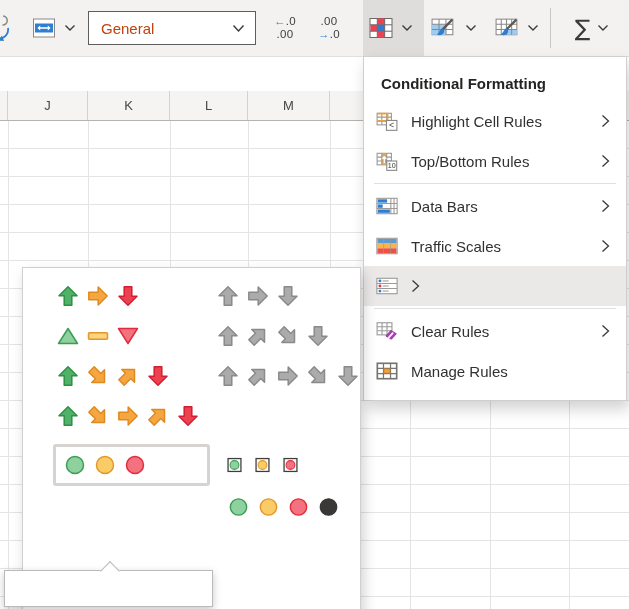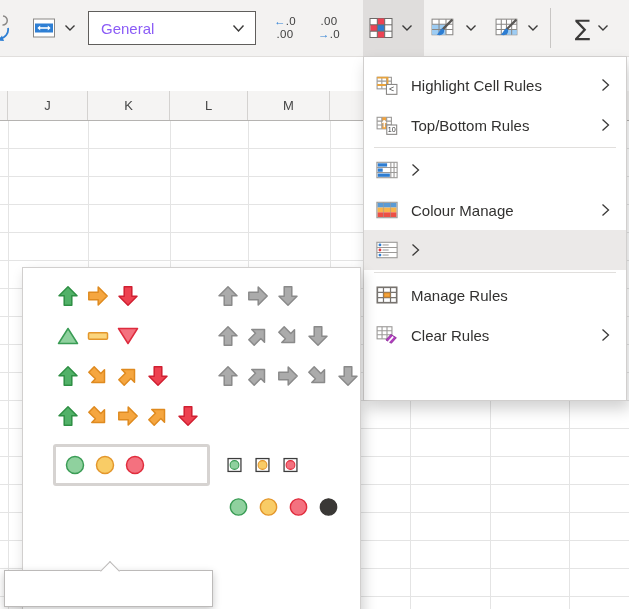--- a/index.html
+++ b/index.html
@@ -5,21 +5,21 @@
   html,body{margin:0;padding:0;background:#fff;}
   .screen{position:relative;width:629px;height:609px;overflow:hidden;background:#fff;
           font-family:"Liberation Sans",sans-serif;color:#323130;-webkit-font-smoothing:antialiased;}
 
   
   .toolbar{position:absolute;left:0;top:0;width:629px;height:56px;background:#f3f2f1;border-bottom:1px solid #e1dfdd;z-index:3;}
   .tb-abs{position:absolute;display:flex;align-items:center;justify-content:center;}
   .tb-btn{cursor:default;}
   .chev{display:inline-flex;align-items:center;}
   .combo{box-sizing:border-box;background:#fff;border:1px solid #605e5c;display:flex;align-items:center;padding:0 10px 0 12px;}
-  .combo .val{flex:1;font-size:15px;color:#8b5cf6;}
+  .combo .val{flex:1;font-size:15px;color:#c2410c;}
   .dec-btn{flex-direction:column;font-size:11.5px;line-height:13px;color:#404040;letter-spacing:.3px;}
   .dec-btn .blue{color:#2e7fd4;}
   .cf-btn{background:#dfdddc;}
   .divider{position:absolute;left:550px;top:8px;width:1px;height:40px;background:#c8c6c4;}
   .sigma{font-family:"DejaVu Sans",sans-serif;font-size:23px;color:#3b3a39;margin-right:7px;}
 
   
   .formula-strip{position:absolute;left:0;top:57px;width:629px;height:34px;background:#fff;}
   .col-headers{position:absolute;left:0;top:91px;width:660px;height:29px;background:#f5f4f3;
                border-bottom:1px solid #b5b3b1;display:flex;z-index:1;}
@@ -202,20 +202,21 @@
       <div class="vline" style="left: 88px;"></div>
       <div class="vline" style="left: 170px;"></div>
       <div class="vline" style="left: 248px;"></div>
       <div class="vline" style="left: 330px;"></div>
       <div class="vline" style="left: 410px;"></div>
       <div class="vline" style="left: 490px;"></div>
       <div class="vline" style="left: 569px;"></div>
     </div>
 
   <div class="menu">
+    <div class="menu-title">Conditional Formatting</div>
     <div id="menu-items">
         <div class="menu-item">
           <span class="mi-icon">
             <svg viewBox="0 0 20 20">
               <rect x="1" y="3" width="13" height="10.5" fill="#fff" stroke="#9c9a98"></rect>
               <path d="M5.3 3 V13.5 M9.7 3 V13.5 M1 6.5 H14 M1 10 H14" stroke="#9c9a98" fill="none"></path>
               <path d="M1 3.2 H10.5 V10 H1" fill="none" stroke="#e8a33d" stroke-width="1.6"></path>
               <rect x="9.5" y="9.5" width="9.5" height="9" fill="#fff" stroke="#8a8886"></rect>
               <text x="14.2" y="16.6" font-size="8" text-anchor="middle" fill="#4a4a4a">&lt;</text>
             </svg>
@@ -249,37 +250,38 @@
         <div class="menu-item">
           <span class="mi-icon">
             <svg viewBox="0 0 20 20">
               <rect x="0.8" y="3" width="18.4" height="14" fill="#fff" stroke="#9c9a98"></rect>
               <rect x="1.6" y="3.9" width="8.5" height="3" fill="#2d7dd2"></rect>
               <rect x="1.6" y="8.6" width="4.5" height="3" fill="#2d7dd2"></rect>
               <rect x="1.6" y="13.2" width="11" height="3" fill="#2d7dd2"></rect>
               <path d="M0.8 7.7 H19.2 M0.8 12.3 H19.2 M13.5 3 V17 M16.4 3 V17" stroke="#9c9a98" fill="none"></path>
             </svg>
           </span>
+          <span class="mi-label">Data Bars</span>
           <span class="mi-chev">
             <svg width="9" height="14" viewBox="0 0 9 14">
               <path d="M1.5 1.5 L7.5 7 L1.5 12.5" stroke="#3b3a39" stroke-width="1.3" fill="none"></path>
             </svg>
           </span>
         </div>
         <div class="menu-item">
           <span class="mi-icon">
             <svg viewBox="0 0 20 20">
               <rect x="1.3" y="3.5" width="17.4" height="4.3" fill="#5b9bd5"></rect>
               <rect x="1.3" y="7.8" width="17.4" height="4.3" fill="#f9b44a"></rect>
               <rect x="1.3" y="12.1" width="17.4" height="4.4" fill="#ed5045"></rect>
               <rect x="0.8" y="3" width="18.4" height="14" fill="none" stroke="#9c9a98"></rect>
               <path d="M6.8 3 V17 M13.2 3 V17" stroke="#9c9a98" opacity="0.55" fill="none"></path>
             </svg>
           </span>
-          <span class="mi-label">Colour Manage</span>
+          <span class="mi-label">Traffic Scales</span>
           <span class="mi-chev">
             <svg width="9" height="14" viewBox="0 0 9 14">
               <path d="M1.5 1.5 L7.5 7 L1.5 12.5" stroke="#3b3a39" stroke-width="1.3" fill="none"></path>
             </svg>
           </span>
         </div>
         <div class="menu-item hl">
           <span class="mi-icon">
             <svg viewBox="0 0 20 20">
               <rect x="0.8" y="3" width="18.4" height="14" fill="#fff" stroke="#9c9a98"></rect>
@@ -295,43 +297,43 @@
           <span class="mi-chev">
             <svg width="9" height="14" viewBox="0 0 9 14">
               <path d="M1.5 1.5 L7.5 7 L1.5 12.5" stroke="#3b3a39" stroke-width="1.3" fill="none"></path>
             </svg>
           </span>
         </div>
         <div class="menu-sep"></div>
         <div class="menu-item">
           <span class="mi-icon">
             <svg viewBox="0 0 20 20">
-              <rect x="1.2" y="3" width="17.6" height="14" fill="#fff" stroke="#77736f" stroke-width="1.5"></rect>
-              <path d="M6.8 3 V17 M13.2 3 V17 M1.2 7.6 H18.8 M1.2 12.4 H18.8" stroke="#77736f" stroke-width="1.1" fill="none"></path>
-              <rect x="7.5" y="8.3" width="5" height="3.4" fill="#f2a33c" stroke="#e18a21"></rect>
-            </svg>
-          </span>
-          <span class="mi-label">Manage Rules</span>
-        </div>
-        <div class="menu-item">
-          <span class="mi-icon">
-            <svg viewBox="0 0 20 20">
               <rect x="1" y="2.5" width="13.5" height="11" fill="#fff" stroke="#9c9a98"></rect>
               <path d="M5.5 2.5 V13.5 M10 2.5 V13.5 M1 6.2 H14.5 M1 9.8 H14.5" stroke="#9c9a98" fill="none"></path>
               <path d="M9 14.5 L13.5 9.5 L18.5 12.5 L14 17.5 Z" fill="#b13bbf" stroke="#8c2d98" stroke-width="0.8"></path>
               <path d="M11.2 16.4 L15.6 11.5" stroke="#fff" stroke-width="1.5"></path>
             </svg>
           </span>
           <span class="mi-label">Clear Rules</span>
           <span class="mi-chev">
             <svg width="9" height="14" viewBox="0 0 9 14">
               <path d="M1.5 1.5 L7.5 7 L1.5 12.5" stroke="#3b3a39" stroke-width="1.3" fill="none"></path>
             </svg>
           </span>
         </div>
+        <div class="menu-item">
+          <span class="mi-icon">
+            <svg viewBox="0 0 20 20">
+              <rect x="1.2" y="3" width="17.6" height="14" fill="#fff" stroke="#77736f" stroke-width="1.5"></rect>
+              <path d="M6.8 3 V17 M13.2 3 V17 M1.2 7.6 H18.8 M1.2 12.4 H18.8" stroke="#77736f" stroke-width="1.1" fill="none"></path>
+              <rect x="7.5" y="8.3" width="5" height="3.4" fill="#f2a33c" stroke="#e18a21"></rect>
+            </svg>
+          </span>
+          <span class="mi-label">Manage Rules</span>
+        </div>
       </div>
   </div>
 
   <div class="gallery">
     <div class="rows" id="dir-rows">
         <div class="row dir">
           <div class="opt s0">
             <span class="icon-cell">
               <svg viewBox="0 0 24 24">
                 <path d="M12 2.8 L21 11.8 H15.8 V21.2 H8.2 V11.8 H3 Z" fill="#52b168" stroke="#2e8f44" stroke-width="1.5" stroke-linejoin="round" transform="rotate(0 12 12)"></path>

